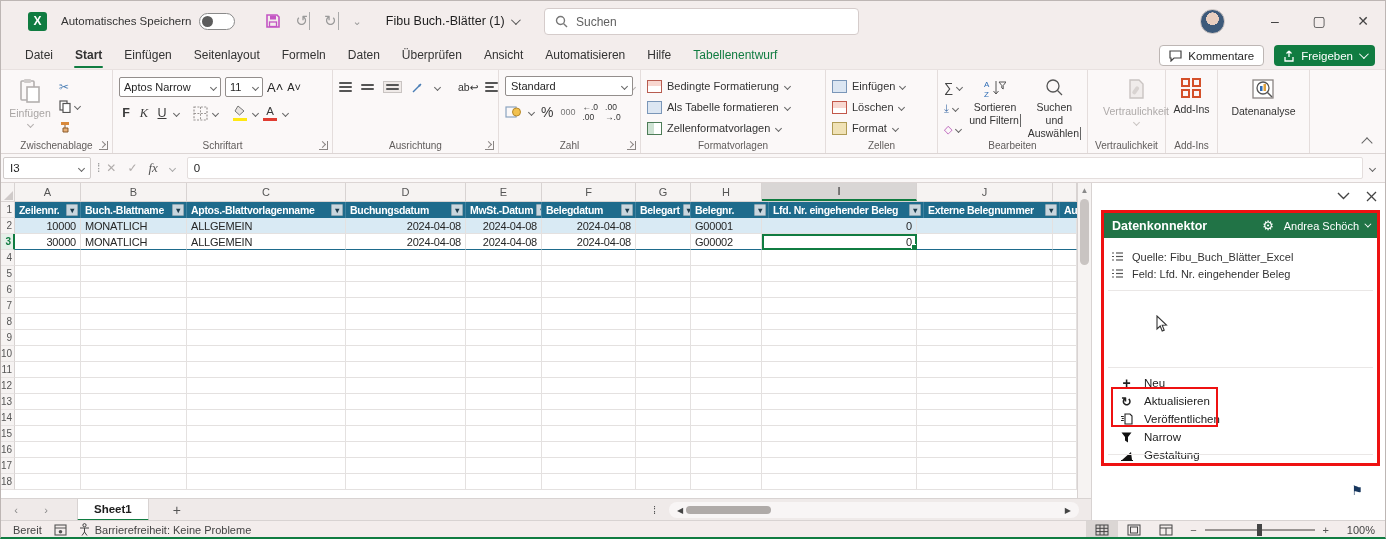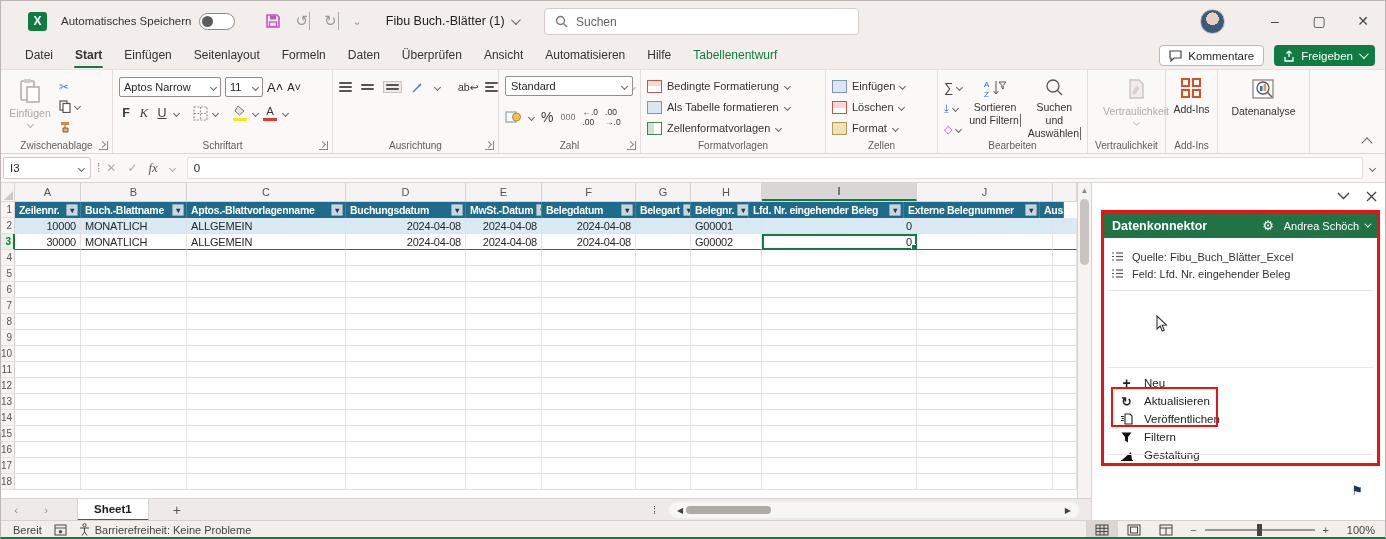--- a/index.html
+++ b/index.html
@@ -325,21 +325,21 @@
         <svg width="16" height="13" viewBox="0 0 16 13">
             <rect x="1" y="1" width="14" height="11" fill="none" stroke="#b3afae" stroke-width="1.2"></rect>
             <line x1="8" y1="1" x2="8" y2="12" stroke="#b3afae"></line>
           </svg>
         <span class="dd" style="border-color:#b3afae"></span>
       </div>
       <span class="rgroup-label">Ausrichtung</span>
       <span class="launcher"></span>
     </div>
 
-    <div class="rgroup" style="width:142px; flex-direction:column; gap:10px">
+    <div class="rgroup" style="width:142px; flex-direction:column; gap:5px">
       <div class="numfmt">
           <span>Standard</span>
           <span class="dd"></span>
         </div>
       <div class="srow" style="gap:7px">
         <svg width="16" height="14" viewBox="0 0 16 14">
             <rect x="1" y="2" width="10" height="10" fill="none" stroke="#8aa4c0" stroke-width="1.2"></rect>
             <circle cx="11.5" cy="7" r="4" fill="#f2c14e" stroke="#b5882a"></circle>
           </svg>
         <span class="dd"></span>
@@ -522,21 +522,21 @@
             <span class="filterbtn">▾</span>
           </div>
           <div class="thead-cell" style="width: 94px;">
             <span>Belegdatum</span>
             <span class="filterbtn">▾</span>
           </div>
           <div class="thead-cell" style="width: 55px;">
             <span>Belegart</span>
             <span class="filterbtn">▾</span>
           </div>
-          <div class="thead-cell" style="width: 58px;">
+          <div class="thead-cell" style="width: 78px;">
             <span>Belegnr.</span>
             <span class="filterbtn">▾</span>
           </div>
           <div class="thead-cell" style="width: 155px;">
             <span>Lfd. Nr. eingehender Beleg</span>
             <span class="filterbtn">▾</span>
           </div>
           <div class="thead-cell" style="width: 136px;">
             <span>Externe Belegnummer</span>
             <span class="filterbtn">▾</span>
@@ -927,21 +927,21 @@
                 </svg>
               </span>
             <span>Veröffentlichen</span>
           </div>
           <div class="tp-action">
             <span class="icon12">
                 <svg width="11" height="11" viewBox="0 0 11 11">
                   <path d="M0.5 0.5h10L7 5v5.5L4 8.5V5z" fill="#111"></path>
                 </svg>
               </span>
-            <span>Filtern</span>
+            <span>Narrow</span>
           </div>
           <div class="tp-action">
             <span class="icon12">
                 <svg width="12" height="11" viewBox="0 0 12 11">
                   <path d="M1 10L10 2l1 8z" fill="#111"></path>
                   <line x1="0" y1="10.5" x2="12" y2="10.5" stroke="#111"></line>
                 </svg>
               </span>
             <span>Gestaltung</span>
           </div>

